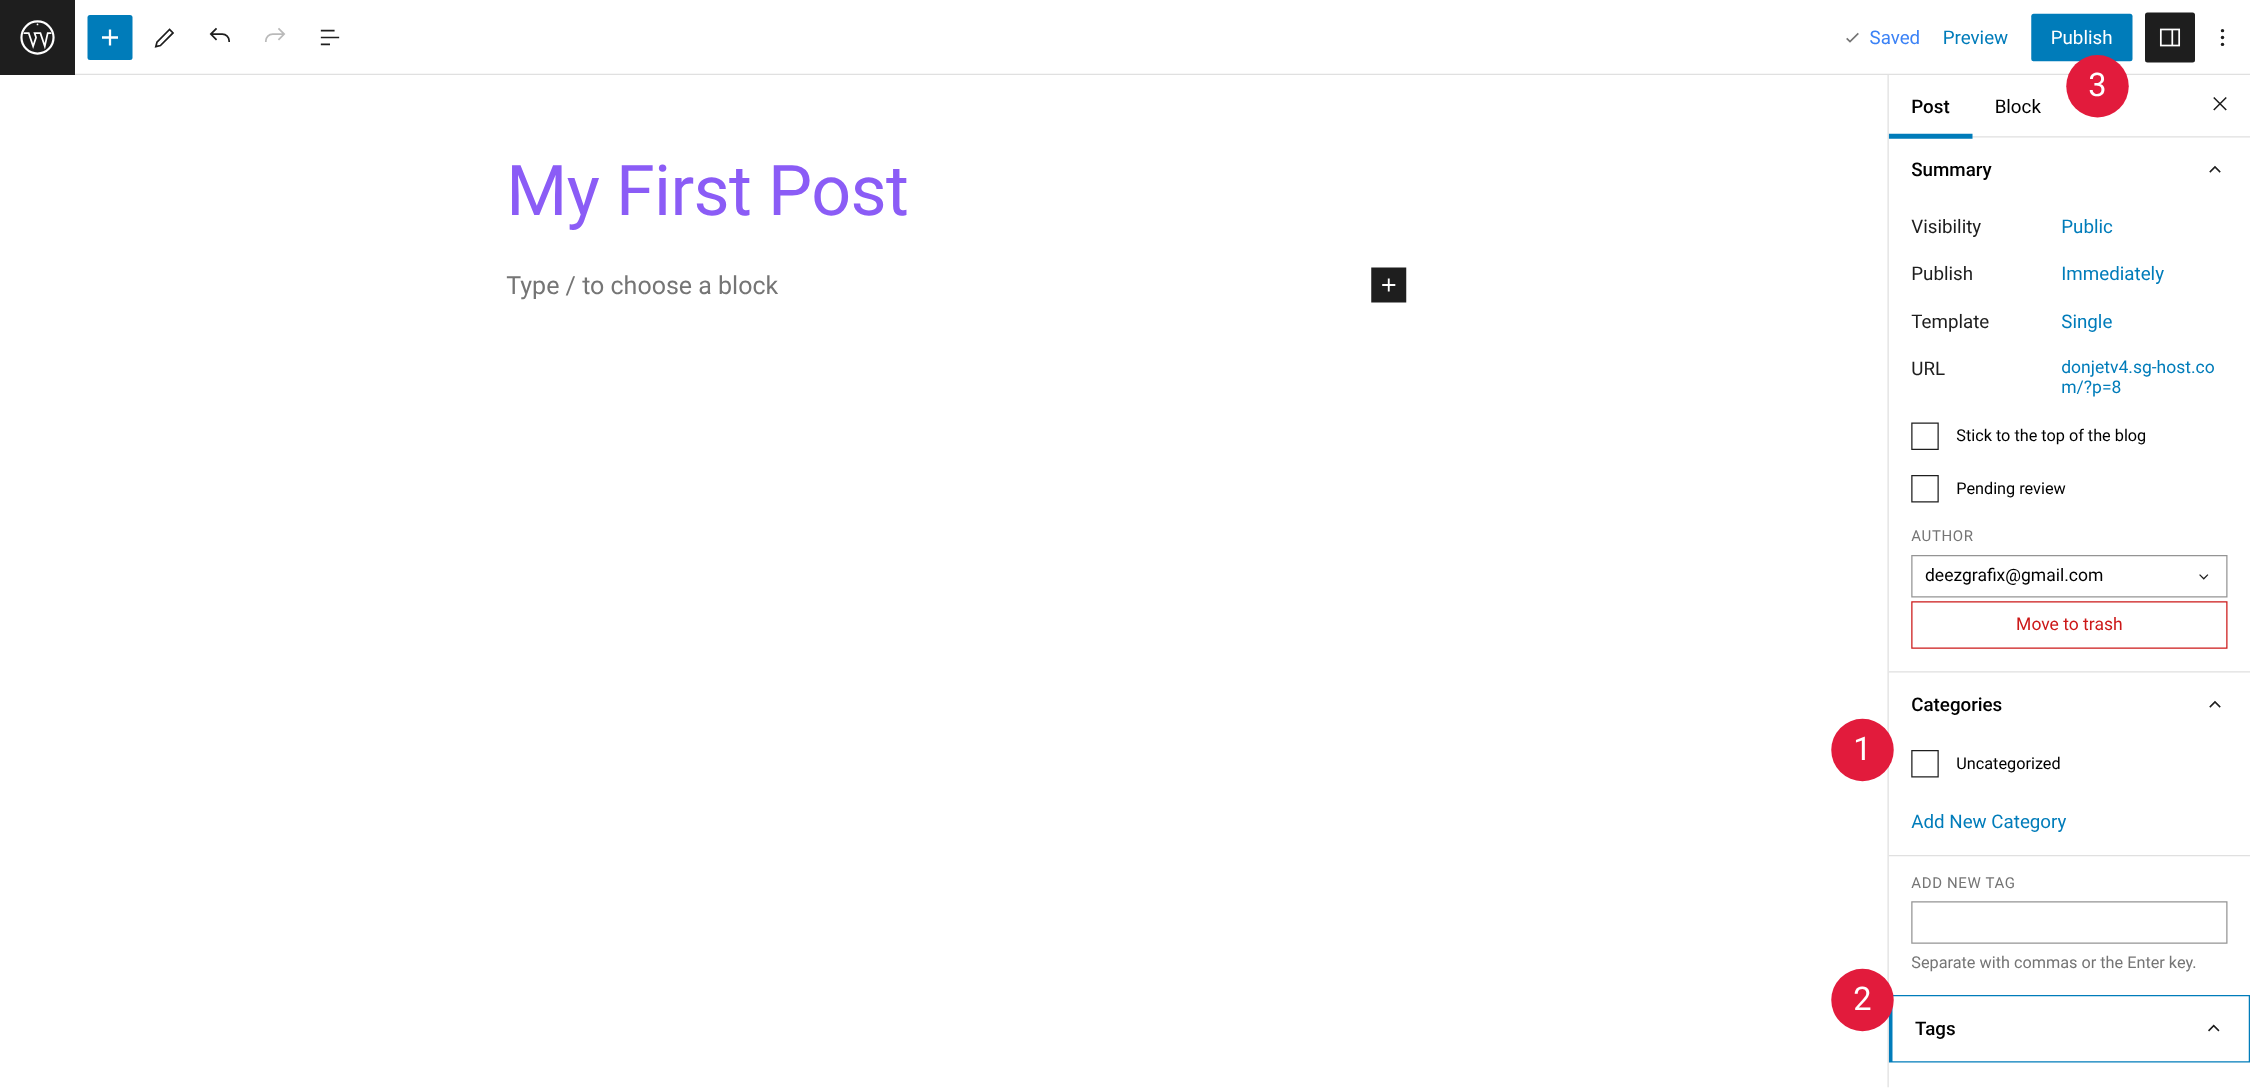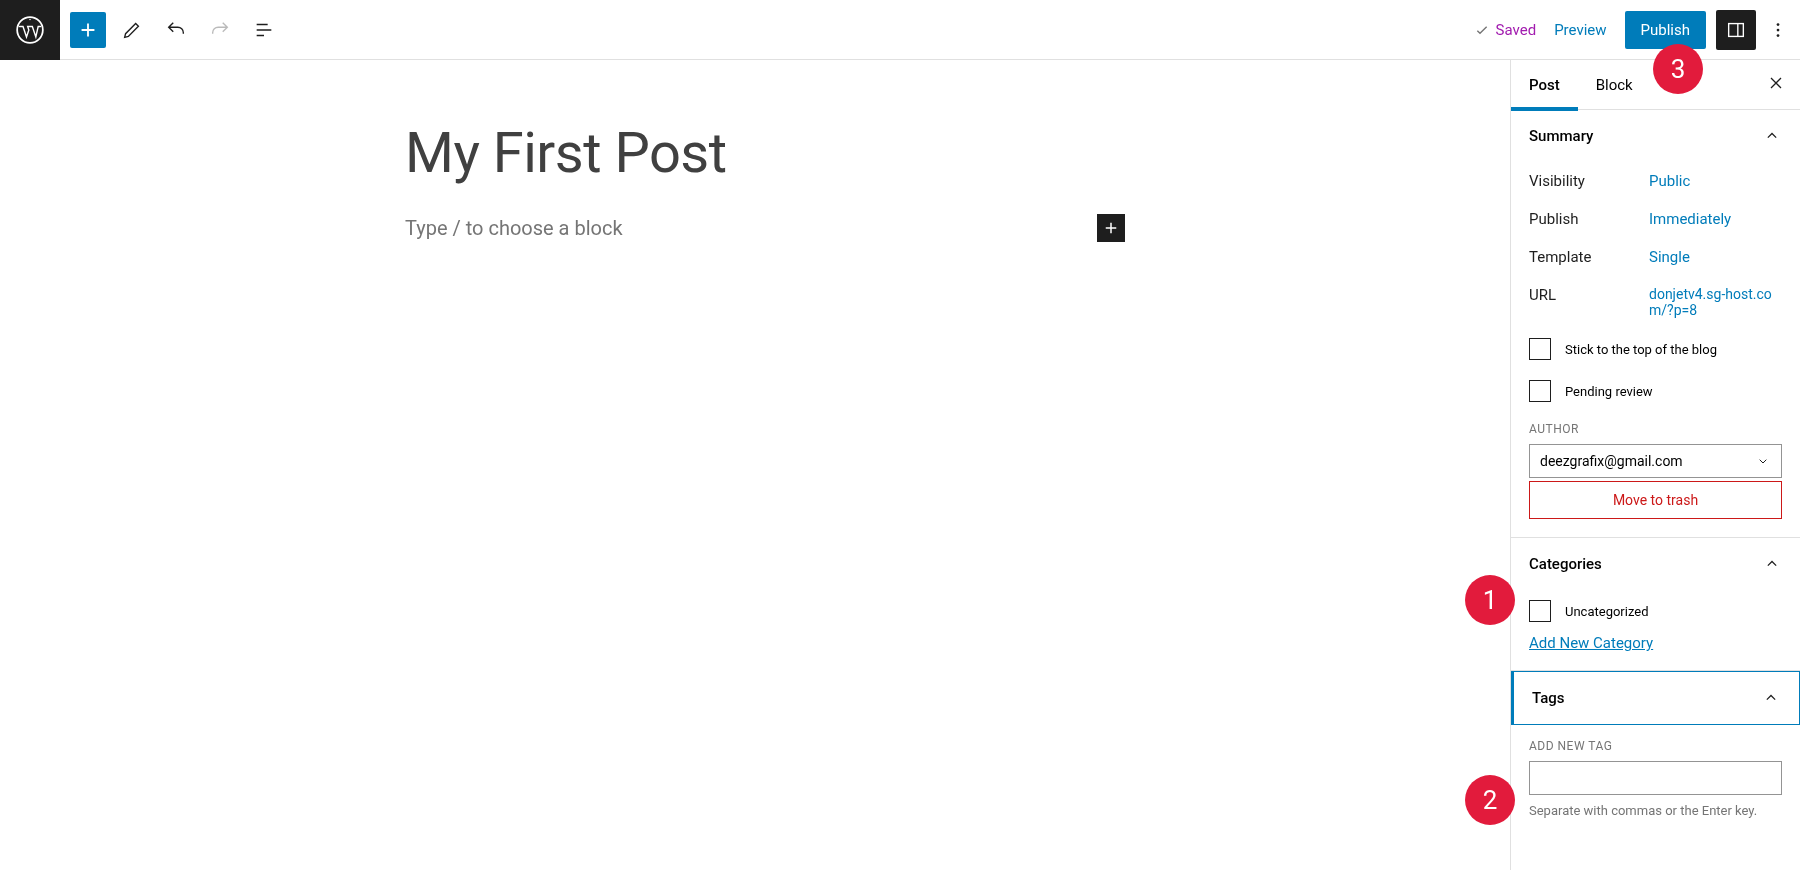--- a/index.html
+++ b/index.html
@@ -7,30 +7,30 @@
 
 .topbar { height: 60px; display: flex; align-items: center; border-bottom: 1px solid #e0e0e0; }
 .wp-logo { width: 60px; height: 60px; background: #1e1e1e; display: flex; align-items: center; justify-content: center; }
 .wp-logo svg { width: 28px; height: 28px; }
 .toolbar-left { display: flex; align-items: center; gap: 8px; padding-left: 10px; }
 .add-btn { width: 36px; height: 36px; background: #007cba; display: flex; align-items: center; justify-content: center; border-radius: 2px; cursor: pointer; }
 .icon-btn { width: 36px; height: 36px; display: flex; align-items: center; justify-content: center; cursor: pointer; color: #1e1e1e; }
 .icon-btn.disabled { opacity: 0.3; }
 
 .toolbar-right { margin-left: auto; display: flex; align-items: center; gap: 10px; padding-right: 10px; }
-.saved { display: flex; align-items: center; gap: 6px; color: #a21caf; font-size: 15px; }
+.saved { display: flex; align-items: center; gap: 6px; color: #3b82f6; font-size: 15px; }
 .preview-link { color: #007cba; font-size: 15px; cursor: pointer; margin: 0 8px; }
 .publish-btn { background: #007cba; color: #fff; padding: 10px 16px; border-radius: 2px; font-size: 15px; cursor: pointer; position: relative; }
 .settings-btn { width: 40px; height: 40px; background: #1e1e1e; display: flex; align-items: center; justify-content: center; border-radius: 2px; cursor: pointer; }
 .more-btn { width: 24px; display: flex; align-items: center; justify-content: center; cursor: pointer; }
 
 .main { display: flex; height: 810px; }
 .editor { flex: 1; padding-top: 60px; }
 .editor-content { max-width: 700px; margin: 0 auto; position: relative; }
-.post-title { font-size: 56px; font-weight: 400; color: #404040; margin-bottom: 30px; letter-spacing: -0.5px; }
+.post-title { font-size: 56px; font-weight: 400; color: #8b5cf6; margin-bottom: 30px; letter-spacing: -0.5px; }
 .block-placeholder { font-size: 20px; color: #757575; display: flex; justify-content: space-between; align-items: center; }
 .block-add { width: 28px; height: 28px; background: #1e1e1e; display: flex; align-items: center; justify-content: center; cursor: pointer; position:absolute; right:-20px; }
 
 .sidebar { width: 290px; border-left: 1px solid #e0e0e0; display: flex; flex-direction: column; overflow-y: auto; }
 .tabs { display: flex; align-items: center; border-bottom: 1px solid #e0e0e0; height: 50px; }
 .tab { padding: 0 18px; height: 50px; display: flex; align-items: center; font-size: 15px; cursor: pointer; position: relative; }
 .tab.active { font-weight: 500; }
 .tab.active::after { content: ""; position: absolute; bottom: -1px; left: 0; right: 0; height: 4px; background: #007cba; }
 .close-tab { margin-left: auto; margin-right: 14px; cursor: pointer; }
 
@@ -45,21 +45,21 @@
 .row-value { color: #007cba; cursor: pointer; flex: 1; }
 .row-value.wrap { word-break: break-all; font-size: 14px; }
 
 .check-row { display: flex; align-items: center; gap: 14px; padding: 10px 0; font-size: 13px; }
 .checkbox { width: 22px; height: 22px; border: 1.5px solid #1e1e1e; cursor: pointer; flex-shrink: 0; }
 
 .section-label { font-size: 12px; color: #757575; letter-spacing: 0.5px; margin: 10px 0 8px; }
 .select { border: 1px solid #949494; height: 28px; display: flex; align-items: center; padding: 16px 10px; font-size: 14px; justify-content: space-between; cursor: pointer; }
 .trash-btn { border: 1px solid #cc1818; color: #cc1818; height: 38px; display: flex; align-items: center; justify-content: center; margin-top: 3px; cursor: pointer; font-size: 14px; }
 
-.link-under { color: #007cba; text-decoration: underline; font-size: 15px; cursor: pointer; margin-top: 2px; display: inline-block; }
+.link-under { color: #007cba; font-size: 15px; cursor: pointer; margin-top: 16px; display: inline-block; }
 .input { border: 1px solid #949494; height: 34px; width: 100%; padding: 0 8px; font-size: 14px; }
 .hint { font-size: 13px; color: #757575; margin-top: 8px; }
 
 .marker { position: absolute; width: 50px; height: 50px; border-radius: 50%; background: #e21b3c; color: #fff; display: flex; align-items: center; justify-content: center; font-size: 26px; font-weight: 400; z-index: 100; }
 </style>
 </head>
 <body>
 
 <div class="topbar">
   <div class="wp-logo">
@@ -200,34 +200,34 @@
       </div>
       <div class="panel-body">
         <div class="check-row">
           <div class="checkbox"></div>
           <span>Uncategorized</span>
         </div>
         <span class="link-under">Add New Category</span>
       </div>
     </div>
 
-    <div class="panel highlight">
-      <div class="panel-header">
-        <span class="panel-title">Tags</span>
-        <svg width="20" height="20" viewBox="0 0 24 24">
-            <path d="M7 14l5-5 5 5" stroke="#1e1e1e" stroke-width="1.5" fill="none"></path>
-          </svg>
-      </div>
-    </div>
     <div class="panel" style="border-bottom:none">
       <div class="panel-body" style="padding-top:14px">
         <div class="section-label" style="margin-top:0">ADD NEW TAG</div>
         <input class="input" style="">
         <div class="hint">Separate with commas or the Enter key.</div>
       </div>
     </div>
+    <div class="panel highlight">
+      <div class="panel-header">
+        <span class="panel-title">Tags</span>
+        <svg width="20" height="20" viewBox="0 0 24 24">
+            <path d="M7 14l5-5 5 5" stroke="#1e1e1e" stroke-width="1.5" fill="none"></path>
+          </svg>
+      </div>
+    </div>
 
   </div>
 </div>
 
 <div class="marker" style="top:575px; left:1465px;">1</div>
 <div class="marker" style="top:775px; left:1465px;">2</div>
 <div class="marker" style="top:44px; left:1653px;">3</div>
 
 </body></html>

